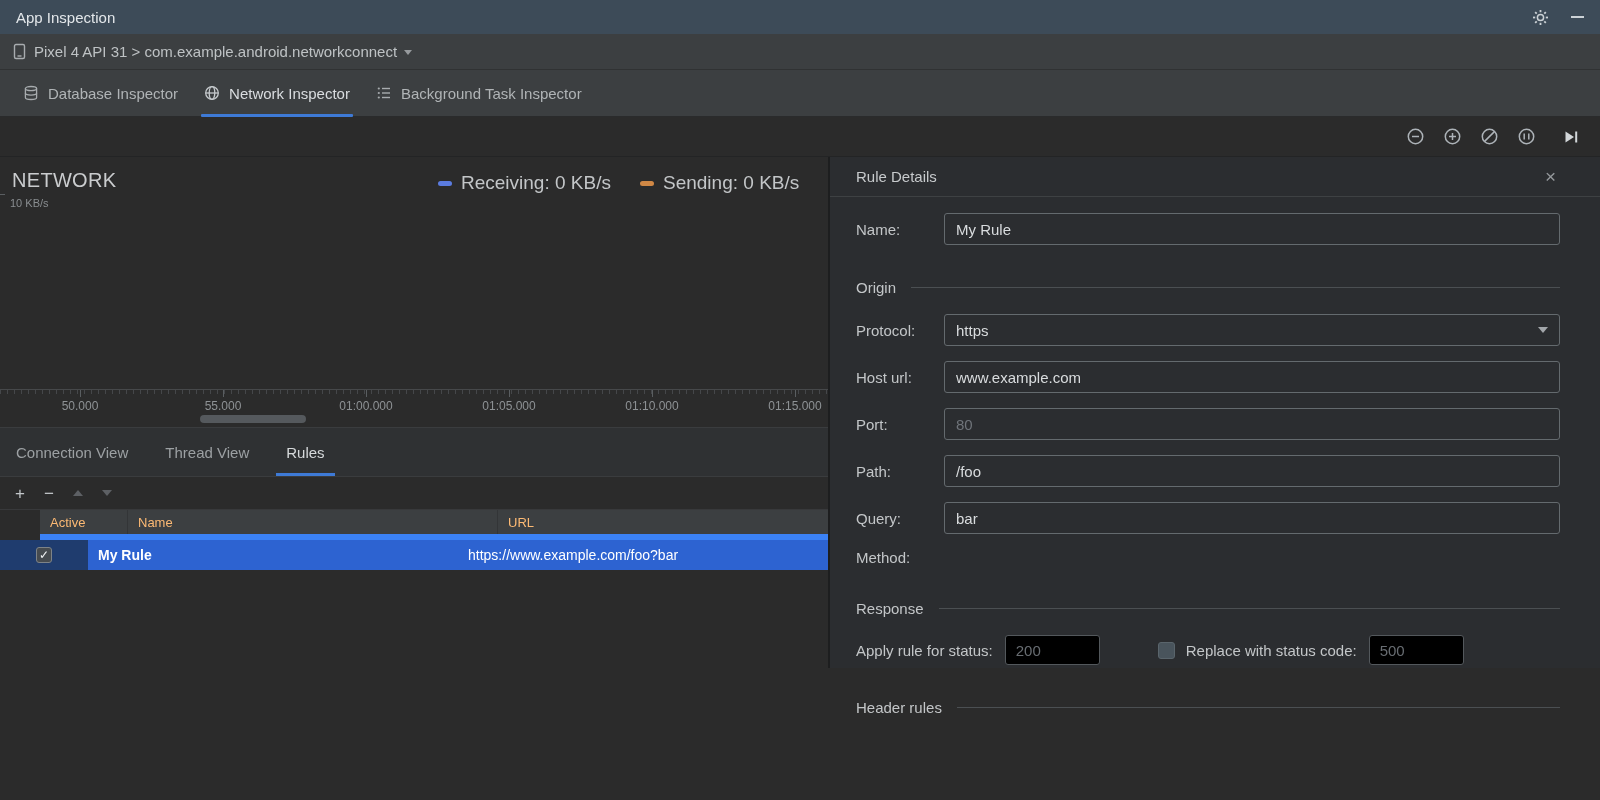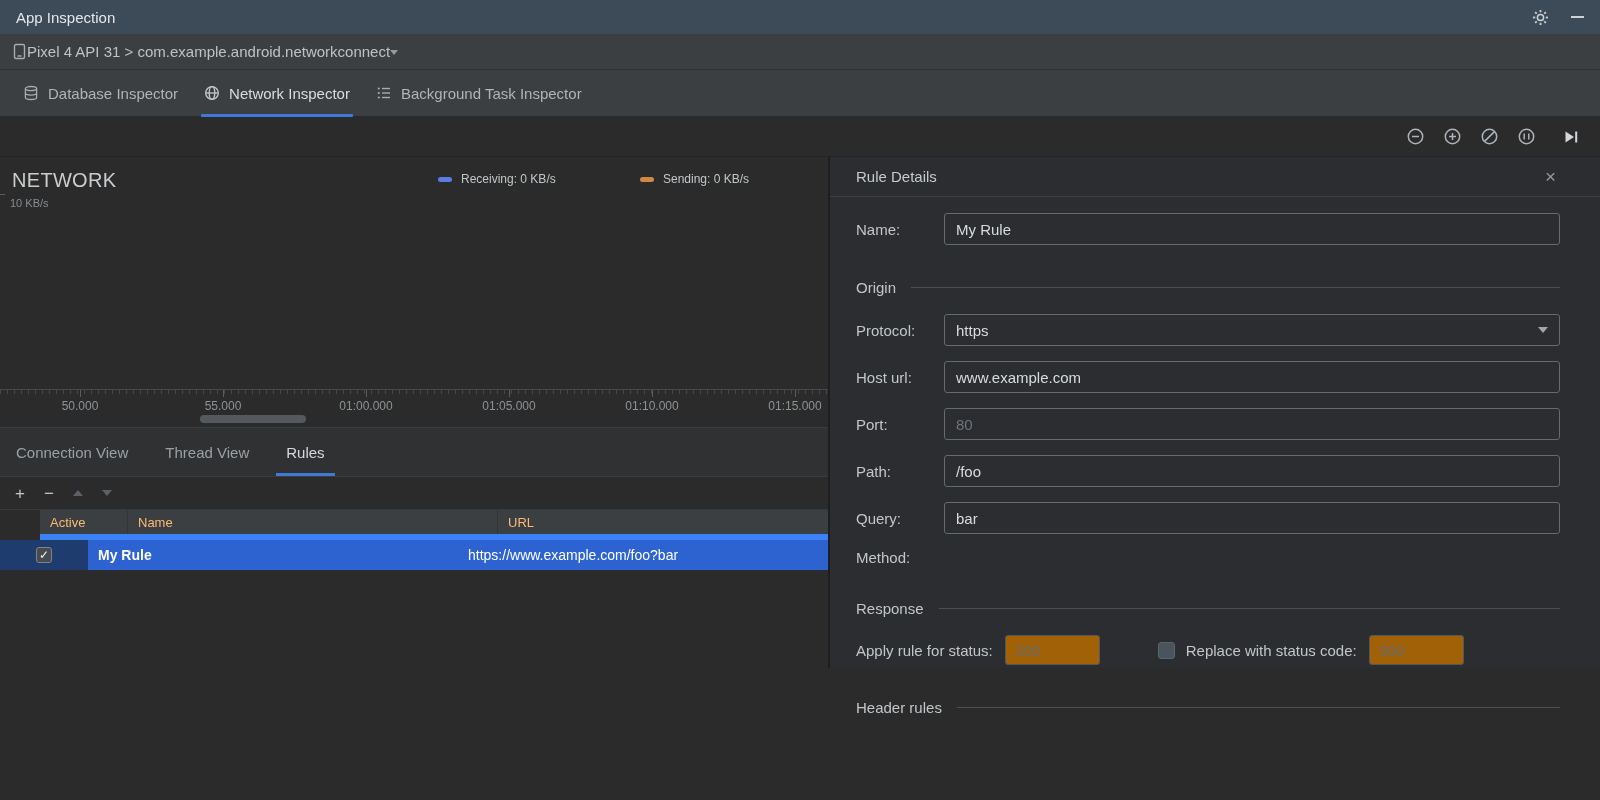--- a/index.html
+++ b/index.html
@@ -14,21 +14,21 @@
 
   
   .title-bar { height:34px; flex:0 0 34px; background:#3d4b58; display:flex; align-items:center; padding:0 16px; }
   .title { font-size:15px; color:#e3e7ea; }
   .title-actions { margin-left:auto; display:flex; align-items:center; gap:22px; }
   .icon-btn { display:flex; align-items:center; cursor:pointer; }
   .minimize-bar { width:13px; height:2px; background:#ccd2d6; display:inline-block; }
 
   
   .device-bar { height:36px; flex:0 0 36px; background:#3c3f41; border-bottom:1px solid #303233; display:flex; align-items:center; padding:0 12px; }
-  .device-selector { display:flex; align-items:center; cursor:pointer;text-align:center; }
+  .device-selector { display:flex; align-items:center; gap:7px; cursor:pointer;text-align:center; }
   .device-label { font-size:15px; color:#bec2c4; }
   .chev { width:0; height:0; border-left:4px solid transparent; border-right:4px solid transparent; border-top:5px solid #969a9d; margin-top:2px; }
 
   
   .tab-bar { height:47px; flex:0 0 47px; background:#3c3f41; border-bottom:1px solid #2a2b2c; display:flex; padding:0 10px; }
   .tab { display:flex; align-items:center; gap:9px; padding:0 13px; font-size:15px; color:#b0b4b6; position:relative; cursor:pointer; }
   .tab.active { color:#dadde0; }
   .tab.active::after { content:""; position:absolute; left:10px; right:10px; bottom:-1px; height:3px; background:#3e7ad6; border-radius:1px; }
 
   
@@ -36,21 +36,21 @@
   .toolbar-row .icon-btn.sep { margin-left:8px; }
 
   
   .main { flex:1; min-height:0; display:flex; }
   .left-panel { width:830px; flex:0 0 830px; border-right:2px solid #1d1e1f; display:flex; flex-direction:column; background:#2b2b2b; }
   .right-panel { flex:1; background:#2b2d30; display:flex; flex-direction:column; }
 
   
   .chart-area { height:271px; flex:0 0 271px; position:relative; border-bottom:1px solid #3a3c3e; }
   .network-label { position:absolute; left:12px; top:12px; font-size:20px; color:#caccce; letter-spacing:.3px; }
-  .legend { position:absolute; top:15px; display:flex; align-items:center; gap:9px; font-size:12px; color:#c3c6c8;text-align:center; }
+  .legend { position:absolute; top:15px; display:flex; align-items:center; gap:9px; font-size:19px; color:#c3c6c8;text-align:center; }
   .legend-receiving { left:438px; }
   .legend-sending { left:640px; }
   .sw { width:14px; height:5px; border-radius:2.5px; display:inline-block; }
   .sw-receiving { background:#5b7ce0; }
   .sw-sending { background:#d08845; }
   .y-label { position:absolute; left:10px; top:40px; font-size:11px; color:#898d90; }
   .y-edge-tick { position:absolute; left:0; top:37px; width:5px; height:1px; background:#5a5e61; }
   .axis { position:absolute; left:0; right:0; top:232px; height:26px; border-top:1px solid #46484a; }
   .minor-ticks { position:absolute; left:0; right:0; top:0; height:4px;
     background:repeating-linear-gradient(to right,#45474a 0 1px,transparent 1px 7px); }
@@ -91,21 +91,21 @@
   .flabel { width:88px; flex:0 0 88px; font-size:15px; color:#c3c6c8; }
   .tfield { flex:1; height:32px; background:#2b2d30; border:1px solid #646a6e; border-radius:3px; color:#d9dcde; font-size:15px; padding:0 11px; font-family:inherit; outline:none; }
   .tfield::placeholder { color:#6f747a; }
   .combo { flex:1; height:32px; background:#2b2d30; border:1px solid #646a6e; border-radius:3px; display:flex; align-items:center; padding:0 11px; position:relative; font-size:15px; color:#d9dcde; cursor:pointer; }
   .combo-arrow { position:absolute; right:11px; top:12px; width:0; height:0; border-left:5px solid transparent; border-right:5px solid transparent; border-top:6px solid #a2a6aa; }
   .section { display:flex; align-items:center; gap:15px; margin:34px 0 18px 0; }
   .section-title { font-size:15px; color:#c3c6c8; white-space:nowrap; }
   .section-line { flex:1; height:1px; background:#4b4f52; }
   .resp-row { display:flex; align-items:center; margin-bottom:15px; }
   .resp-label { font-size:15px; color:#c3c6c8; }
-  .sfield { width:95px; flex:0 0 95px; height:30px; background:#a16207; border:1px solid #53585c; border-radius:3px; color:#d9dcde; font-size:15px; padding:0 10px; margin-left:12px; font-family:inherit; outline:none; }
+  .sfield { width:95px; flex:0 0 95px; height:30px; background:#000000; border:1px solid #53585c; border-radius:3px; color:#d9dcde; font-size:15px; padding:0 10px; margin-left:12px; font-family:inherit; outline:none; }
   .sfield::placeholder { color:#686d72; }
   .resp-check { width:17px; height:17px; border-radius:3px; background:#49545c; border:1px solid #5a656c; margin-left:58px; cursor:pointer; }
   .ml11 { margin-left:11px; }
 </style>
 </head>
 <body>
 
 <div class="app">
 
   <div class="title-bar">

